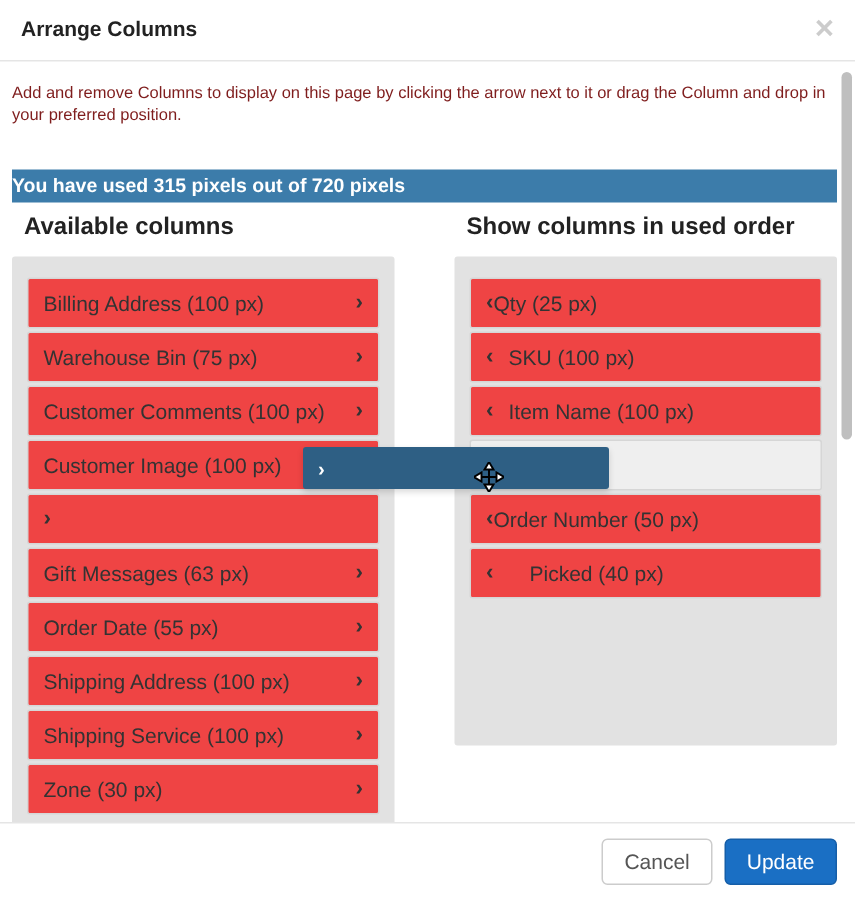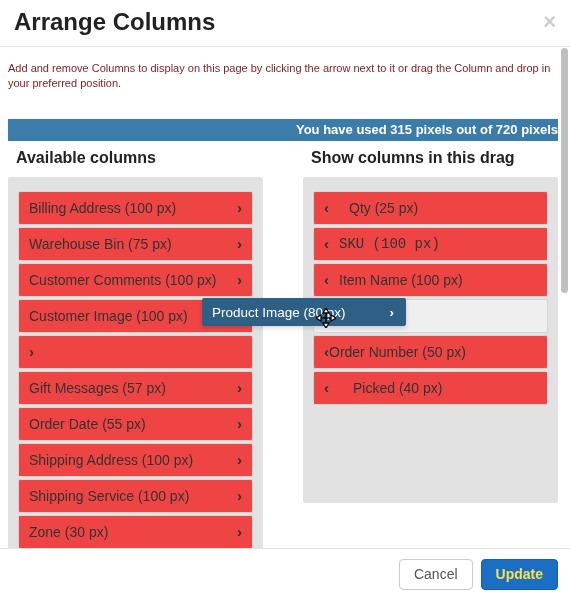--- a/index.html
+++ b/index.html
@@ -14,21 +14,21 @@
     overflow: hidden;
   }
   .modal-header {
     padding: 8px 14px 10px 14px;
     border-bottom: 1px solid #e5e5e5;
     display: flex;
     align-items: center;
     justify-content: space-between;
   }
   .modal-title {
-    font-size: 24px;
+    font-size: 14px;
     font-weight: 700;
     color: #222;
   }
   .close-x {
     color: #ccc;
     font-size: 22px;
     font-weight: 700;
     line-height: 1;
     cursor: pointer;
   }
@@ -54,21 +54,21 @@
   }
   .description {
     font-size: 11px;
     line-height: 1.35;
     color: #7f1d1d;
     margin: 6px 0 28px 0;
   }
   .px-banner {
     background: #3c7caa;
     color: #fff;
-    text-align: right;
+    text-align: left;
     font-size: 13px;
     font-weight: 700;
     padding: 3px 0 4px 0;
     margin-bottom: 8px;
   }
   .columns-row {
     display: flex;
     gap: 40px;
     align-items: flex-start;
     justify-content: flex-end;
@@ -150,23 +150,23 @@
     border: 1px solid transparent;
   }
   .btn-cancel {
     background: #fff;
     color: #555;
     border-color: #ccc;
     text-align: center;
   }
   .btn-update {
     background: #1a6fc4;
-    color: #fde047;
+    color: #ffffff;
     border-color: #155ea8;
-    font-weight: 700;
+    font-weight: 400;
   }
 </style>
 </head>
 <body>
 
 <div class="modal-header">
   <span class="modal-title">Arrange Columns</span>
   <span class="close-x">×</span>
 </div>
 
@@ -197,21 +197,21 @@
           <span class="chev">›</span>
         </div>
         <div class="item">
           <span>Customer Image (100 px)</span>
           <span class="chev">›</span>
         </div>
         <div class="item">
           <span class="chev">›</span>
         </div>
         <div class="item">
-          <span>Gift Messages (57 px)</span>
+          <span>Gift Messages (63 px)</span>
           <span class="chev">›</span>
         </div>
         <div class="item">
           <span>Order Date (55 px)</span>
           <span class="chev">›</span>
         </div>
         <div class="item">
           <span>Shipping Address (100 px)</span>
           <span class="chev">›</span>
         </div>
@@ -220,29 +220,29 @@
           <span class="chev">›</span>
         </div>
         <div class="item">
           <span>Zone (30 px)</span>
           <span class="chev">›</span>
         </div>
       </div>
     </div>
 
     <div class="col-block">
-      <div class="col-heading">Show columns in this drag</div>
+      <div class="col-heading">Show columns in used order</div>
       <div class="list-bg right-bg">
         <div class="item">
           <span class="chev">‹</span>
-          <span style="flex:1; margin-left:20px;">Qty (25 px)</span>
-        </div>
-        <div class="item">
-          <span class="chev">‹</span>
-          <span style="flex:1; margin-left:10px;font-family:Liberation Mono, monospace;">SKU (100 px)</span>
+          <span style="flex:1; margin-left:0;">Qty (25 px)</span>
+        </div>
+        <div class="item">
+          <span class="chev">‹</span>
+          <span style="flex:1; margin-left:10px;">SKU (100 px)</span>
         </div>
         <div class="item">
           <span class="chev">‹</span>
           <span style="flex:1; margin-left:10px;">Item Name (100 px)</span>
         </div>
         <div class="item" style="background:#efefef;">
           <span></span>
         </div>
         <div class="item">
           <span class="chev">‹</span>
@@ -252,21 +252,20 @@
           <span class="chev">‹</span>
           <span style="flex:1; margin-left:24px;">Picked (40 px)</span>
         </div>
       </div>
     </div>
 
   </div>
 </div>
 
 <div class="drag-ghost">
-  <span>Product Image (80 px)</span>
   <span class="chev">›</span>
 </div>
 
 <svg class="move-cursor" width="20" height="20">
   <g stroke="#000" stroke-width="1.3" fill="#fff">
     <line x1="10" y1="2" x2="10" y2="18"></line>
     <line x1="2" y1="10" x2="18" y2="10"></line>
     <polygon points="10,0 7,5 13,5"></polygon>
     <polygon points="10,20 7,15 13,15"></polygon>
     <polygon points="0,10 5,7 5,13"></polygon>

